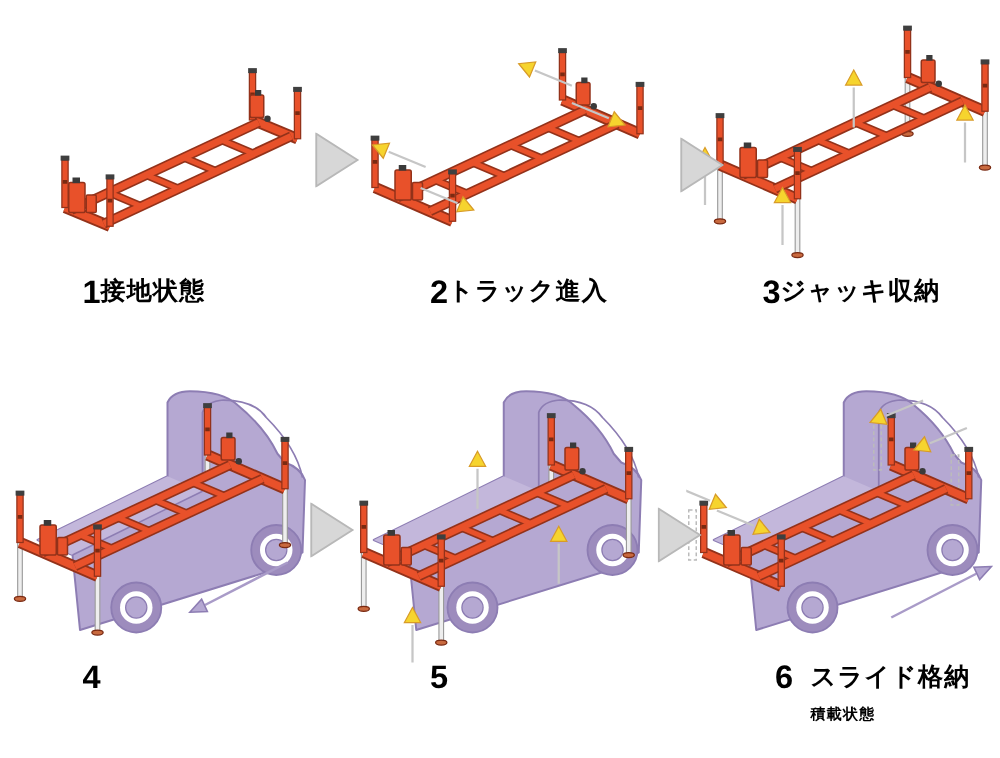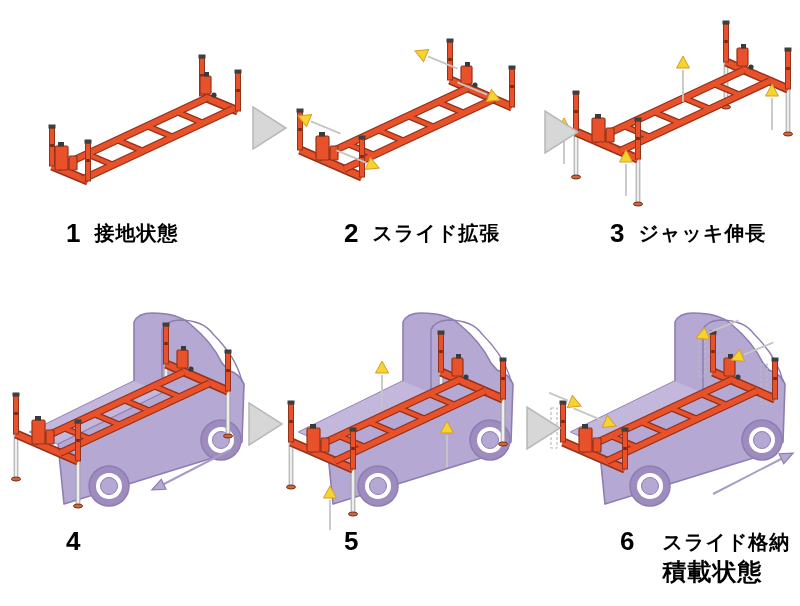--- a/index.html
+++ b/index.html
@@ -11,26 +11,26 @@
   .cell{position:absolute;}
   .cell svg{display:block;}
   .caption{
     position:absolute;display:flex;align-items:flex-start;
     color:#000;font-weight:bold;white-space:nowrap;
   }
   .caption .num{
     font-size:26px;line-height:26px;letter-spacing:0;
   }
   .caption .lbl{
-    font-size:20px;line-height:26px;margin-left:14px;letter-spacing:1px;
+    font-size:20px;line-height:26px;letter-spacing:1px;
   }
   .caption .lbl2{
-    font-size:24px;line-height:29px;letter-spacing:1px;
-  }
-  .caption .lblcol{margin-left:28px;display:flex;flex-direction:column;}
+    font-size:12px;line-height:29px;letter-spacing:1px;
+  }
+  .caption .lblcol{margin-left:14px;display:flex;flex-direction:column;}
   .caption .lblcol .lbl{margin-left:0;line-height:29px;}
   .chev{position:absolute;}
 </style>
 </head>
 <body>
 
 <svg width="0" height="0" style="position:absolute">
   <defs>
 
     <g id="post">
@@ -248,25 +248,25 @@
 <svg class="chev" style="left:526px;top:406px;" width="36" height="44">
   <polygon points="1,1 1,43 34,22" fill="#d7d7d7" stroke="#b8b8b8" stroke-width="1.5"></polygon>
 </svg>
 
 <div class="caption" style="left:66px;top:220px;">
   <span class="num">1</span>
   <span class="lbl">接地状態</span>
 </div>
 <div class="caption" style="left:344px;top:220px;">
   <span class="num">2</span>
-  <span class="lbl">スライド拡張</span>
+  <span class="lbl">トラック進入</span>
 </div>
 <div class="caption" style="left:610px;top:220px;">
   <span class="num">3</span>
-  <span class="lbl">ジャッキ伸長</span>
+  <span class="lbl">ジャッキ収納</span>
 </div>
 <div class="caption" style="left:66px;top:528px;">
   <span class="num">4</span>
 </div>
 <div class="caption" style="left:344px;top:528px;">
   <span class="num">5</span>
 </div>
 <div class="caption" style="left:620px;top:528px;">
   <span class="num">6</span>
   <span class="lblcol">

